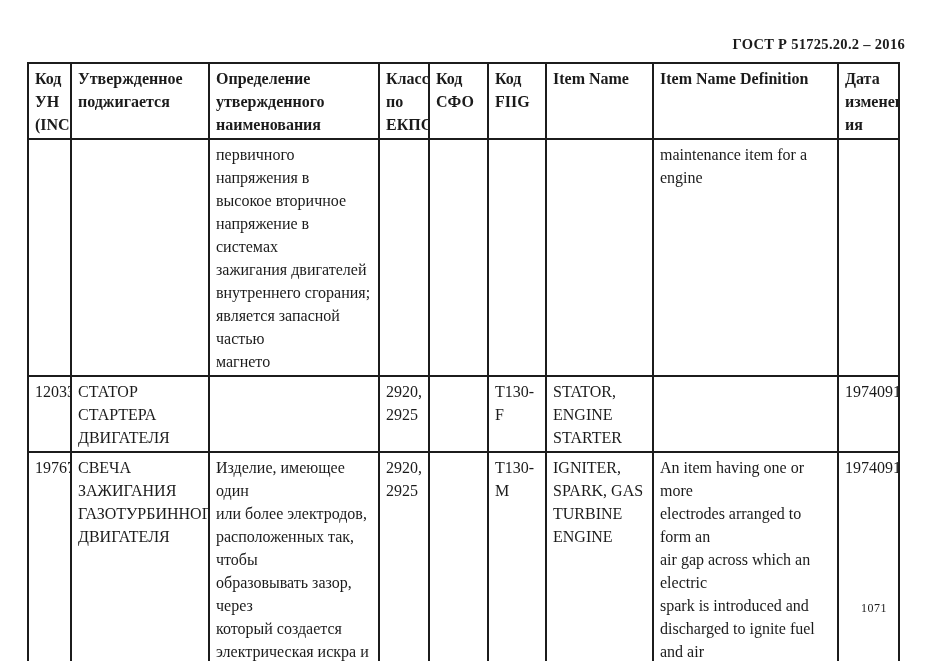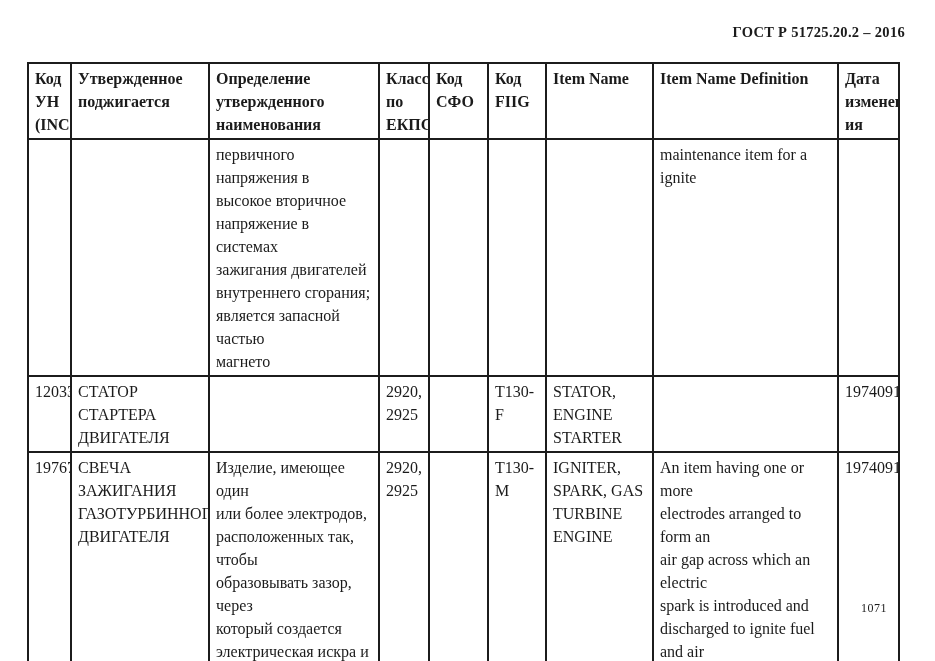--- a/index.html
+++ b/index.html
@@ -6,21 +6,21 @@
   html, body { width: 935px; height: 661px; }
   body {
     background: #ffffff;
     font-family: "Liberation Serif", "DejaVu Serif", serif;
     color: #1b1b1b;
     position: relative;
     overflow: hidden;
   }
   .doc-title {
     position: absolute;
-    top: 24px;
+    top: 36px;
     right: 30px;
     font-size: 14.5px;
     font-weight: bold;
     letter-spacing: 0.3px;
     white-space: nowrap;
   }
   table.gost-table {
     position: absolute;
     left: 27px;
     top: 62px;
@@ -106,21 +106,21 @@
 высокое вторичное
 напряжение в системах
 зажигания двигателей
 внутреннего сгорания;
 является запасной частью
 магнето</td>
       <td></td>
       <td></td>
       <td></td>
       <td></td>
-      <td>maintenance item for a ignite</td>
+      <td>maintenance item for a engine</td>
       <td></td>
     </tr>
     <tr class="row-1">
       <td>12033</td>
       <td>СТАТОР СТАРТЕРА
 ДВИГАТЕЛЯ</td>
       <td></td>
       <td>2920,
 2925</td>
       <td></td>

